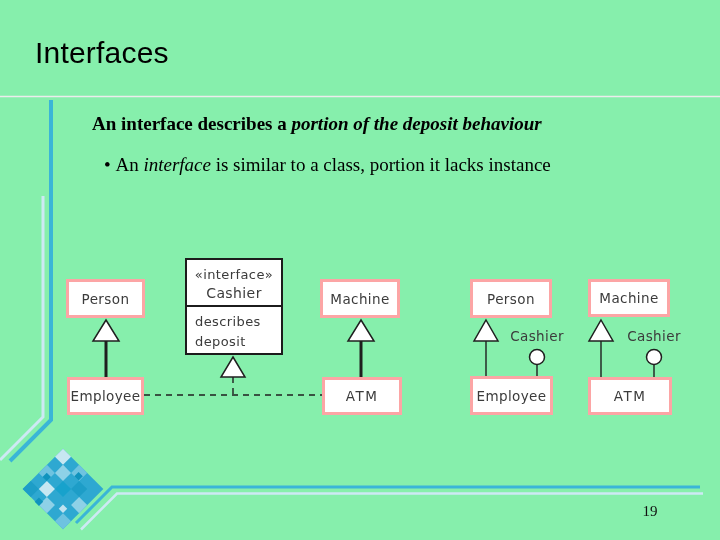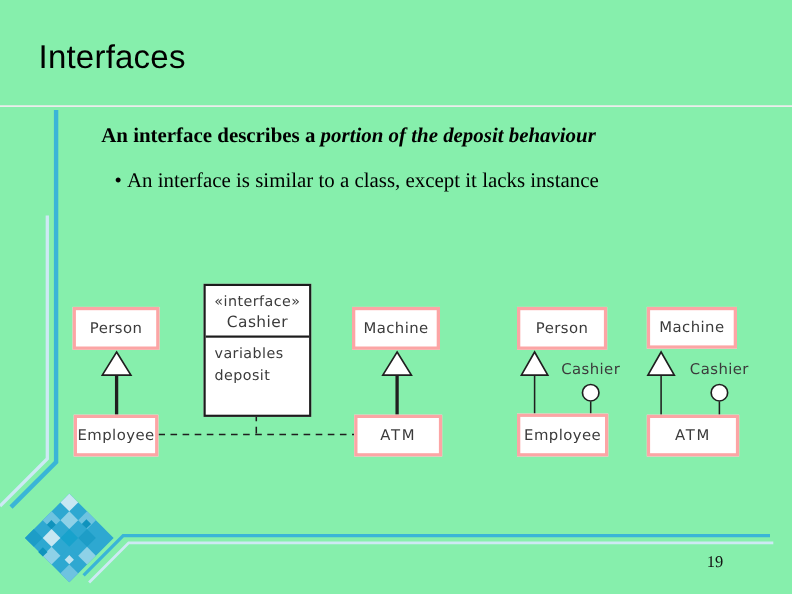--- a/index.html
+++ b/index.html
@@ -12,21 +12,21 @@
     font:30px "Liberation Sans", sans-serif; color:#000; letter-spacing:0.2px;
   }
   .deco-svg, .conn-svg { position:absolute; left:0; top:0; }
   .body-block {
     position:absolute; left:92px; top:111px; width:600px;
     font-family:"Liberation Serif", serif; font-size:19px; line-height:26px; color:#000;
   }
   .lead-para { font-weight:bold; margin:0 0 15px 0; }
   .lead-para .ital { font-style:italic; }
   .bullet-item { margin-left:12px; padding-left:13px; text-indent:-13px; }
-  .bullet-item .ital { }
+  .bullet-item .ital { font-style:italic; }
   .uml-box {
     position:absolute; box-sizing:border-box; background:#fff;
     border:3px solid #fca5a5; display:flex; align-items:center; justify-content:center;
     font:13.5px "DejaVu Sans", sans-serif; color:#3b3b3b; letter-spacing:0.4px;
   }
   .uml-box.wide-ls { letter-spacing:1.5px; }
   .iface-box {
     position:absolute; box-sizing:border-box; background:#fff;
     border:2.5px solid #1c1c1c;
     font:13px "DejaVu Sans", sans-serif; color:#3b3b3b; letter-spacing:0.4px;
@@ -80,21 +80,21 @@
       <rect x="74" y="500" width="6" height="6" fill="#bfe3f0"></rect>
       <rect x="52" y="512" width="6" height="6" fill="#0f93bd"></rect>
     </g>
   </svg>
 
   <div class="page-title">Interfaces</div>
 
   <div class="body-block">
     <p class="lead-para"><span>An interface describes a </span><span class="ital">portion of the deposit behaviour</span><br>
       </p>
-    <div class="bullet-item"><span>•</span>&nbsp;<span>An </span><span class="ital">interface</span><span> is similar to a class, except it lacks instance</span><br>
+    <div class="bullet-item"><span>•</span>&nbsp;<span>An </span><span class="ital">interface</span><span> is similar to a class, portion it lacks instance</span><br>
       </div>
   </div>
 
   <svg class="conn-svg" width="720" height="540" viewBox="0 0 720 540">
 
     <line x1="106" y1="341" x2="106" y2="377" stroke="#1f1f1f" stroke-width="3"></line>
     <polygon points="106,320 119,341 93,341" fill="#fff" stroke="#1f1f1f" stroke-width="1.5"></polygon>
 
     <line x1="233" y1="377" x2="233" y2="395" stroke="#1f1f1f" stroke-width="1.4" stroke-dasharray="6,5"></line>
     <line x1="144" y1="395" x2="322" y2="395" stroke="#1f1f1f" stroke-width="1.4" stroke-dasharray="6,5"></line>
@@ -109,27 +109,27 @@
     <circle cx="537" cy="357" r="7.5" fill="#fff" stroke="#1f1f1f" stroke-width="1.5"></circle>
 
     <line x1="601" y1="341" x2="601" y2="377" stroke="#1f1f1f" stroke-width="1.4"></line>
     <polygon points="601,320 613,341 589,341" fill="#fff" stroke="#1f1f1f" stroke-width="1.5"></polygon>
     <line x1="654" y1="365" x2="654" y2="377" stroke="#1f1f1f" stroke-width="1.4"></line>
     <circle cx="654" cy="357" r="7.5" fill="#fff" stroke="#1f1f1f" stroke-width="1.5"></circle>
   </svg>
 
   <div class="uml-box" style="left:66px;top:279px;width:79px;height:39px;">Person</div>
 
-  <div class="iface-box" style="left:185px;top:258px;width:98px;height:121px;">
+  <div class="iface-box" style="left:185px;top:258px;width:98px;height:97px;">
     <div class="iface-top">
       <div>«interface»</div>
       <div class="iface-name">Cashier</div>
     </div>
     <div class="iface-ops">
-      <div>variables</div>
+      <div>describes</div>
       <div>deposit</div>
     </div>
   </div>
 
   <div class="uml-box" style="left:320px;top:279px;width:80px;height:39px;">Machine</div>
 
   <div class="uml-box" style="left:470px;top:279px;width:82px;height:39px;">Person</div>
 
   <div class="uml-box" style="left:588px;top:279px;width:82px;height:38px;">Machine</div>
 

